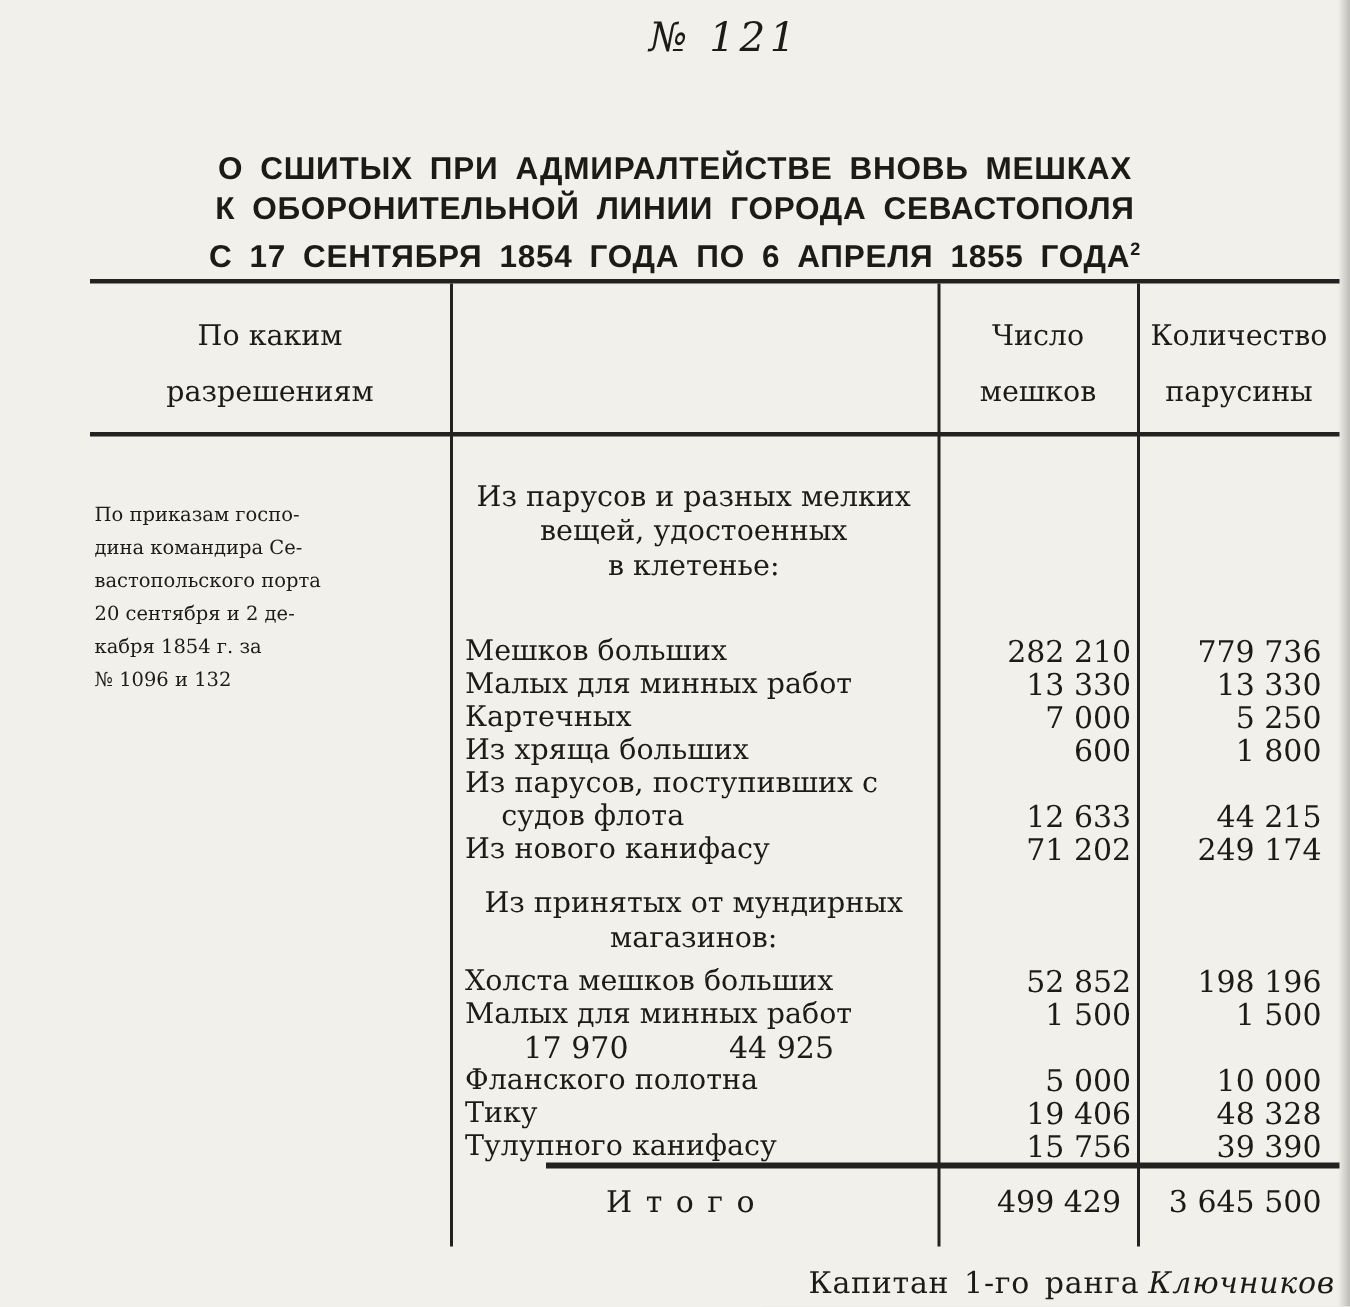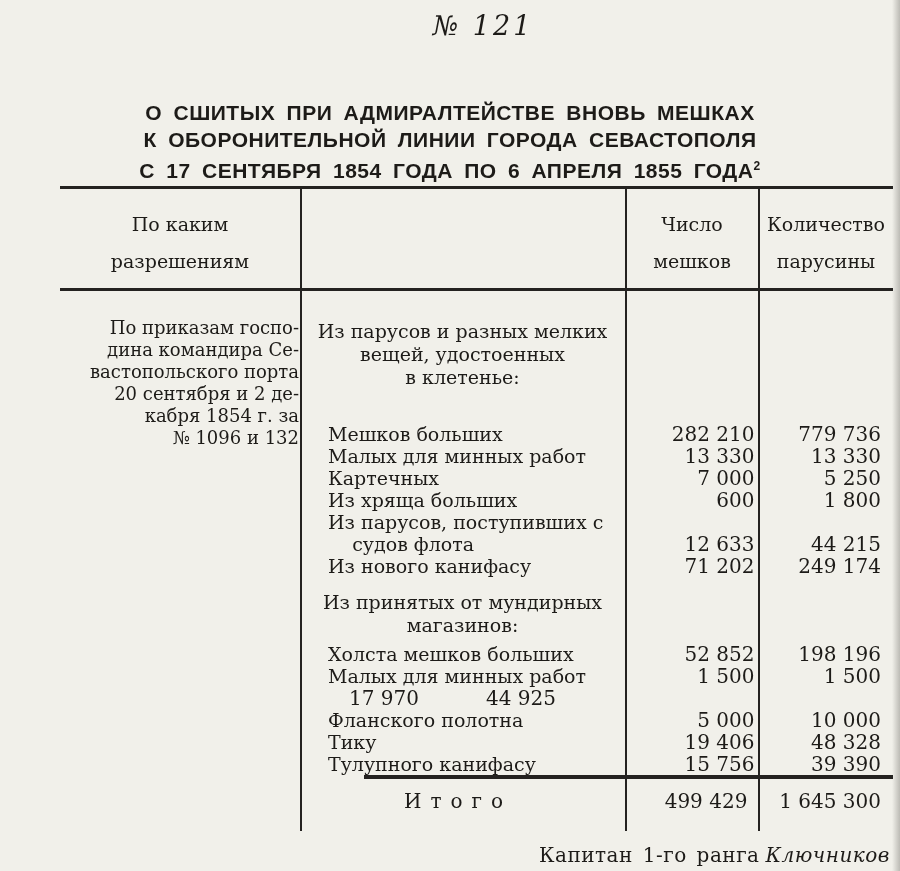--- a/index.html
+++ b/index.html
@@ -55,35 +55,35 @@
   .col-head {
     position:absolute; top:206px;
     text-align:center; font-size:19px; line-height:37px;
   }
   .col-head-auth   { left:60px;  width:240px; }
   .col-head-bags   { left:627px; width:130px; }
   .col-head-canvas { left:760px; width:132px; }
 
   
   .auth-cell {
-    position:absolute; left:63px; top:317px; width:236px;
-    font-size:18px; line-height:22px; text-align:right;
+    position:absolute; left:63px; top:333px; width:236px;
+    font-size:13px; line-height:22px; text-align:left;
   }
 
   
   .table-body { position:absolute; left:300px; top:320px; width:593px; }
   .section-heading {
     width:325px; text-align:center;
     font-size:19px; line-height:23px;
     margin:14px 0 6px 0;
     white-space:pre-line;
   }
   .section-heading:first-child { margin:0 0 34px 0; }
   .row { display:flex; align-items:flex-end; font-size:19px; line-height:22px; }
-  .row .label  { width:375px; padding-left:28px; box-sizing:border-box; white-space:pre-wrap; }
+  .row .label  { width:375px; padding-left:10px; box-sizing:border-box; white-space:pre-wrap; }
   .row .bags   { width:133px; padding-right:14px; box-sizing:border-box; text-align:right; font-size:20px; }
   .row .canvas { width:135px; padding-right:12px; box-sizing:border-box; text-align:right; font-size:20px; }
 
   
   .total-row { position:absolute; left:300px; top:789px; width:593px; display:flex; font-size:20px; }
   .total-row .label  { width:325px; text-align:center; letter-spacing:9px; }
   .total-row .bags   { width:149px; padding-right:14px; box-sizing:border-box; text-align:right; }
   .total-row .canvas { width:135px; padding-right:12px; box-sizing:border-box; text-align:right; }
 
   
@@ -188,21 +188,21 @@
       <div class="row">
         <div class="label">Тулупного канифасу</div>
         <div class="bags">15 756</div>
         <div class="canvas">39 390</div>
       </div>
     </div>
 
   <div class="total-row">
     <div class="label">Итого</div>
     <div class="bags">499 429</div>
-    <div class="canvas">1 645 300</div>
+    <div class="canvas">3 645 500</div>
   </div>
 
   <div class="signature">
     <span>Капитан 1-го ранга</span><span class="name">Ключников</span>
   </div>
 
   <div class="scan-edge-right"></div>
 </div>
 
 </body></html>

